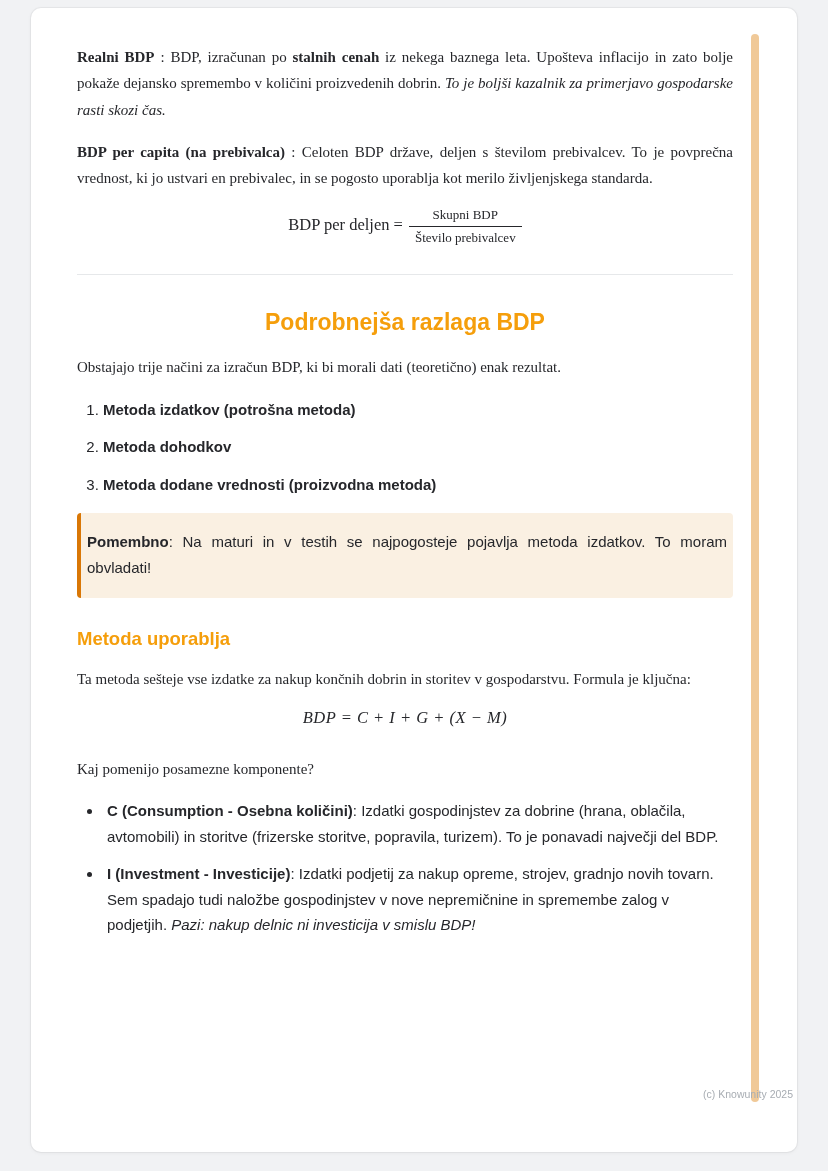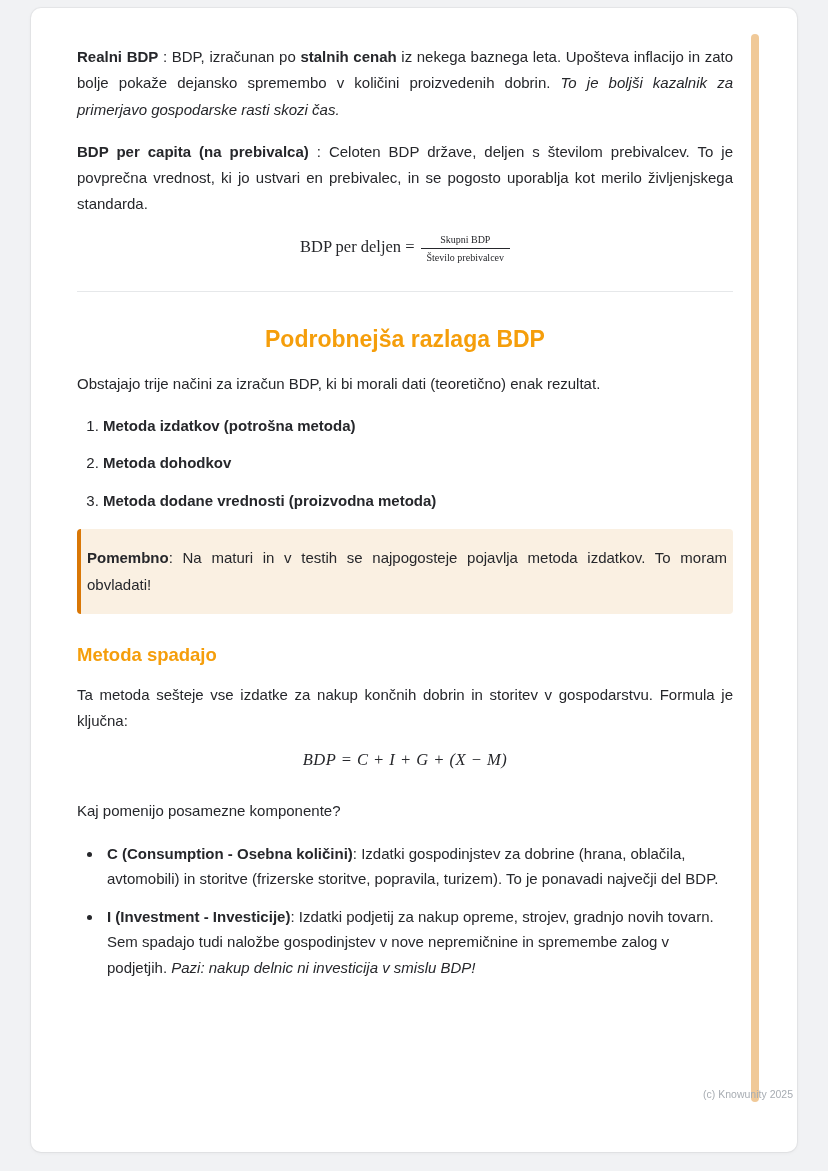--- a/index.html
+++ b/index.html
@@ -29,35 +29,36 @@
     border-radius: 10px;
     box-shadow: 0 0 0 1px rgba(0,0,0,0.04), 0 1px 4px rgba(0,0,0,0.05);
     padding: 36px 64px 36px 46px;
     overflow: hidden;
   }
   p.body {
     font-size: 15px;
     line-height: 1.75;
     text-align: justify;
     margin-bottom: 16px;
+    font-family: Liberation Serif, serif;
   }
   p.body em { font-style: italic; }
   .formula-block {
     text-align: center;
     font-family: "Liberation Serif", "DejaVu Serif", serif;
     font-size: 16.5px;
     margin: 12px 0 28px 0;
     color: var(--text-color);
   }
   .frac {
     display: inline-flex;
     flex-direction: column;
     vertical-align: middle;
     text-align: center;
-    font-size: 10px;
+    font-size: 13px;
     margin-left: 6px;
   }
   .frac .num {
     padding: 0 6px 3px 6px;
     border-bottom: 1.2px solid var(--text-color);
   }
   .frac .den { padding: 3px 6px 0 6px; }
   .math-italic { font-style: italic; letter-spacing: 0.5px; }
   hr.divider {
     border: none;
@@ -149,21 +150,21 @@
   <ol class="methods">
     <li><strong>Metoda izdatkov (potrošna metoda)</strong></li>
     <li><strong>Metoda dohodkov</strong></li>
     <li><strong>Metoda dodane vrednosti (proizvodna metoda)</strong></li>
   </ol>
 
   <div class="callout">
     <strong>Pomembno</strong><span>: Na maturi in v testih se najpogosteje pojavlja metoda izdatkov. To moram obvladati!</span>
   </div>
 
-  <h3 class="section-h3">Metoda spadajo</h3>
+  <h3 class="section-h3">Metoda uporablja</h3>
 
   <p class="body">Ta metoda sešteje vse izdatke za nakup končnih dobrin in storitev v gospodarstvu. Formula je ključna:</p>
 
   <div class="formula-block">
     <span class="math-italic">BDP = C + I + G + (X − M)</span>
   </div>
 
   <p class="body">Kaj pomenijo posamezne komponente?</p>
 
   <ul class="components">

